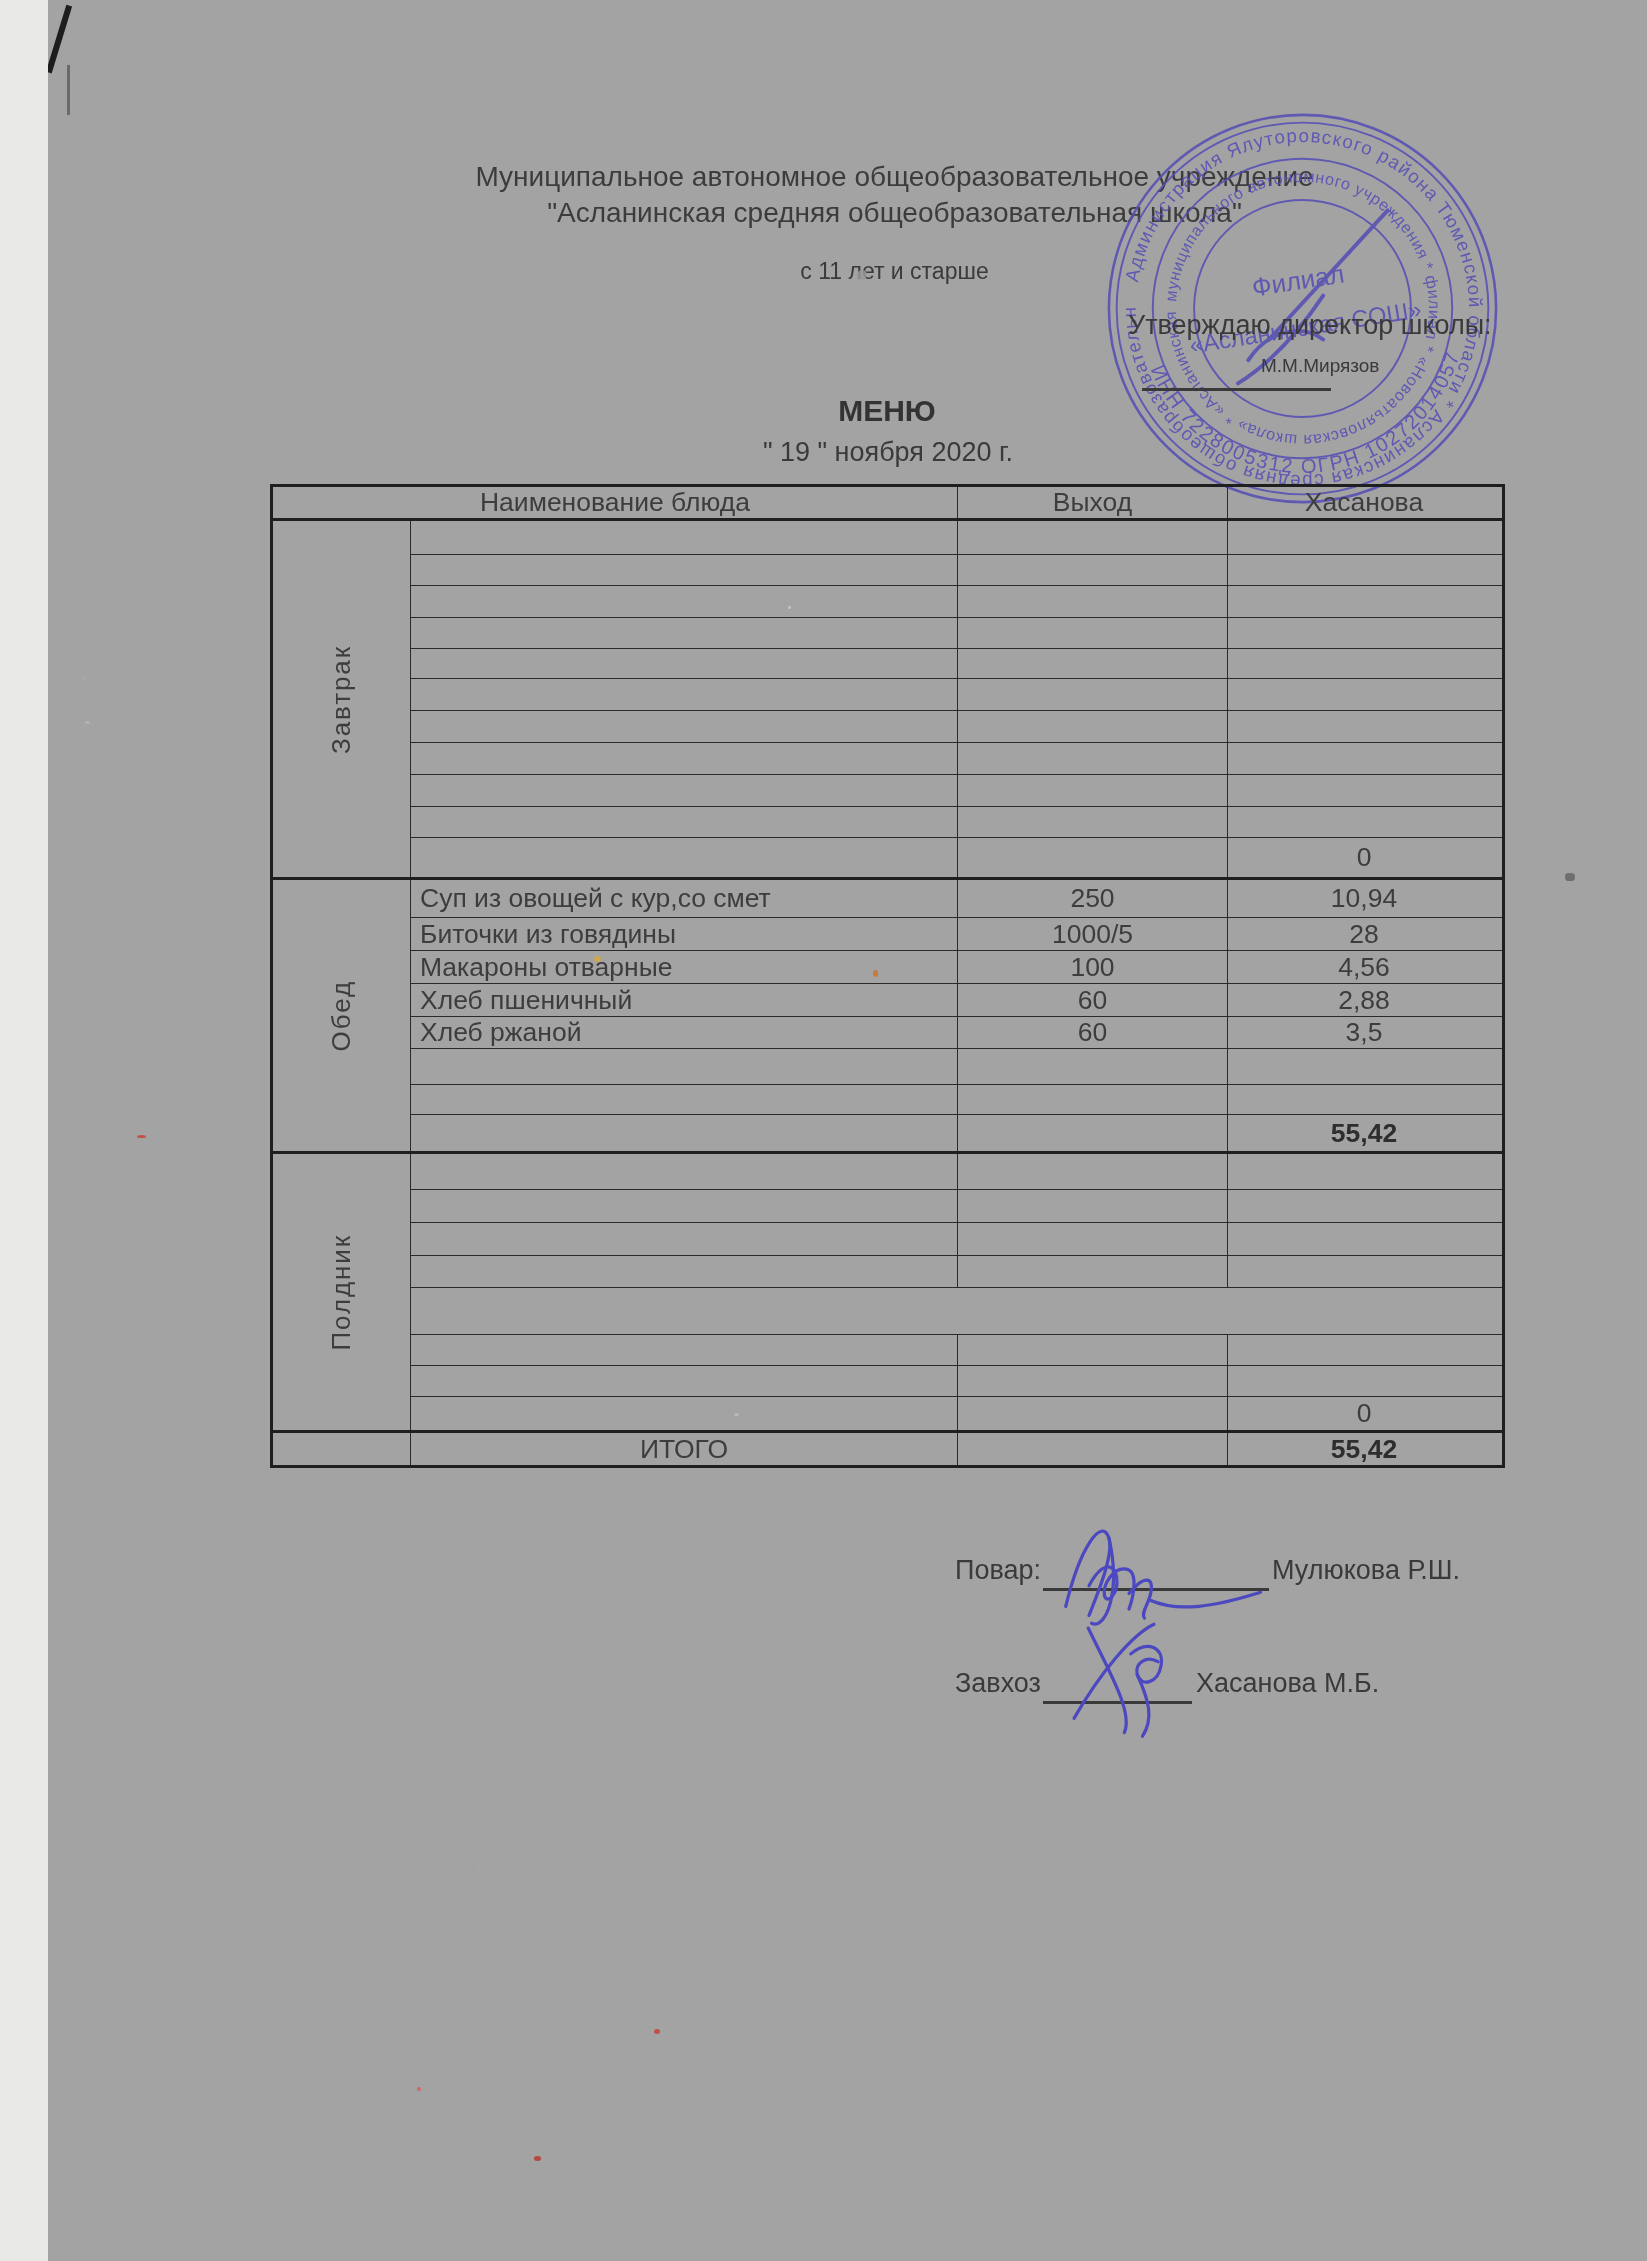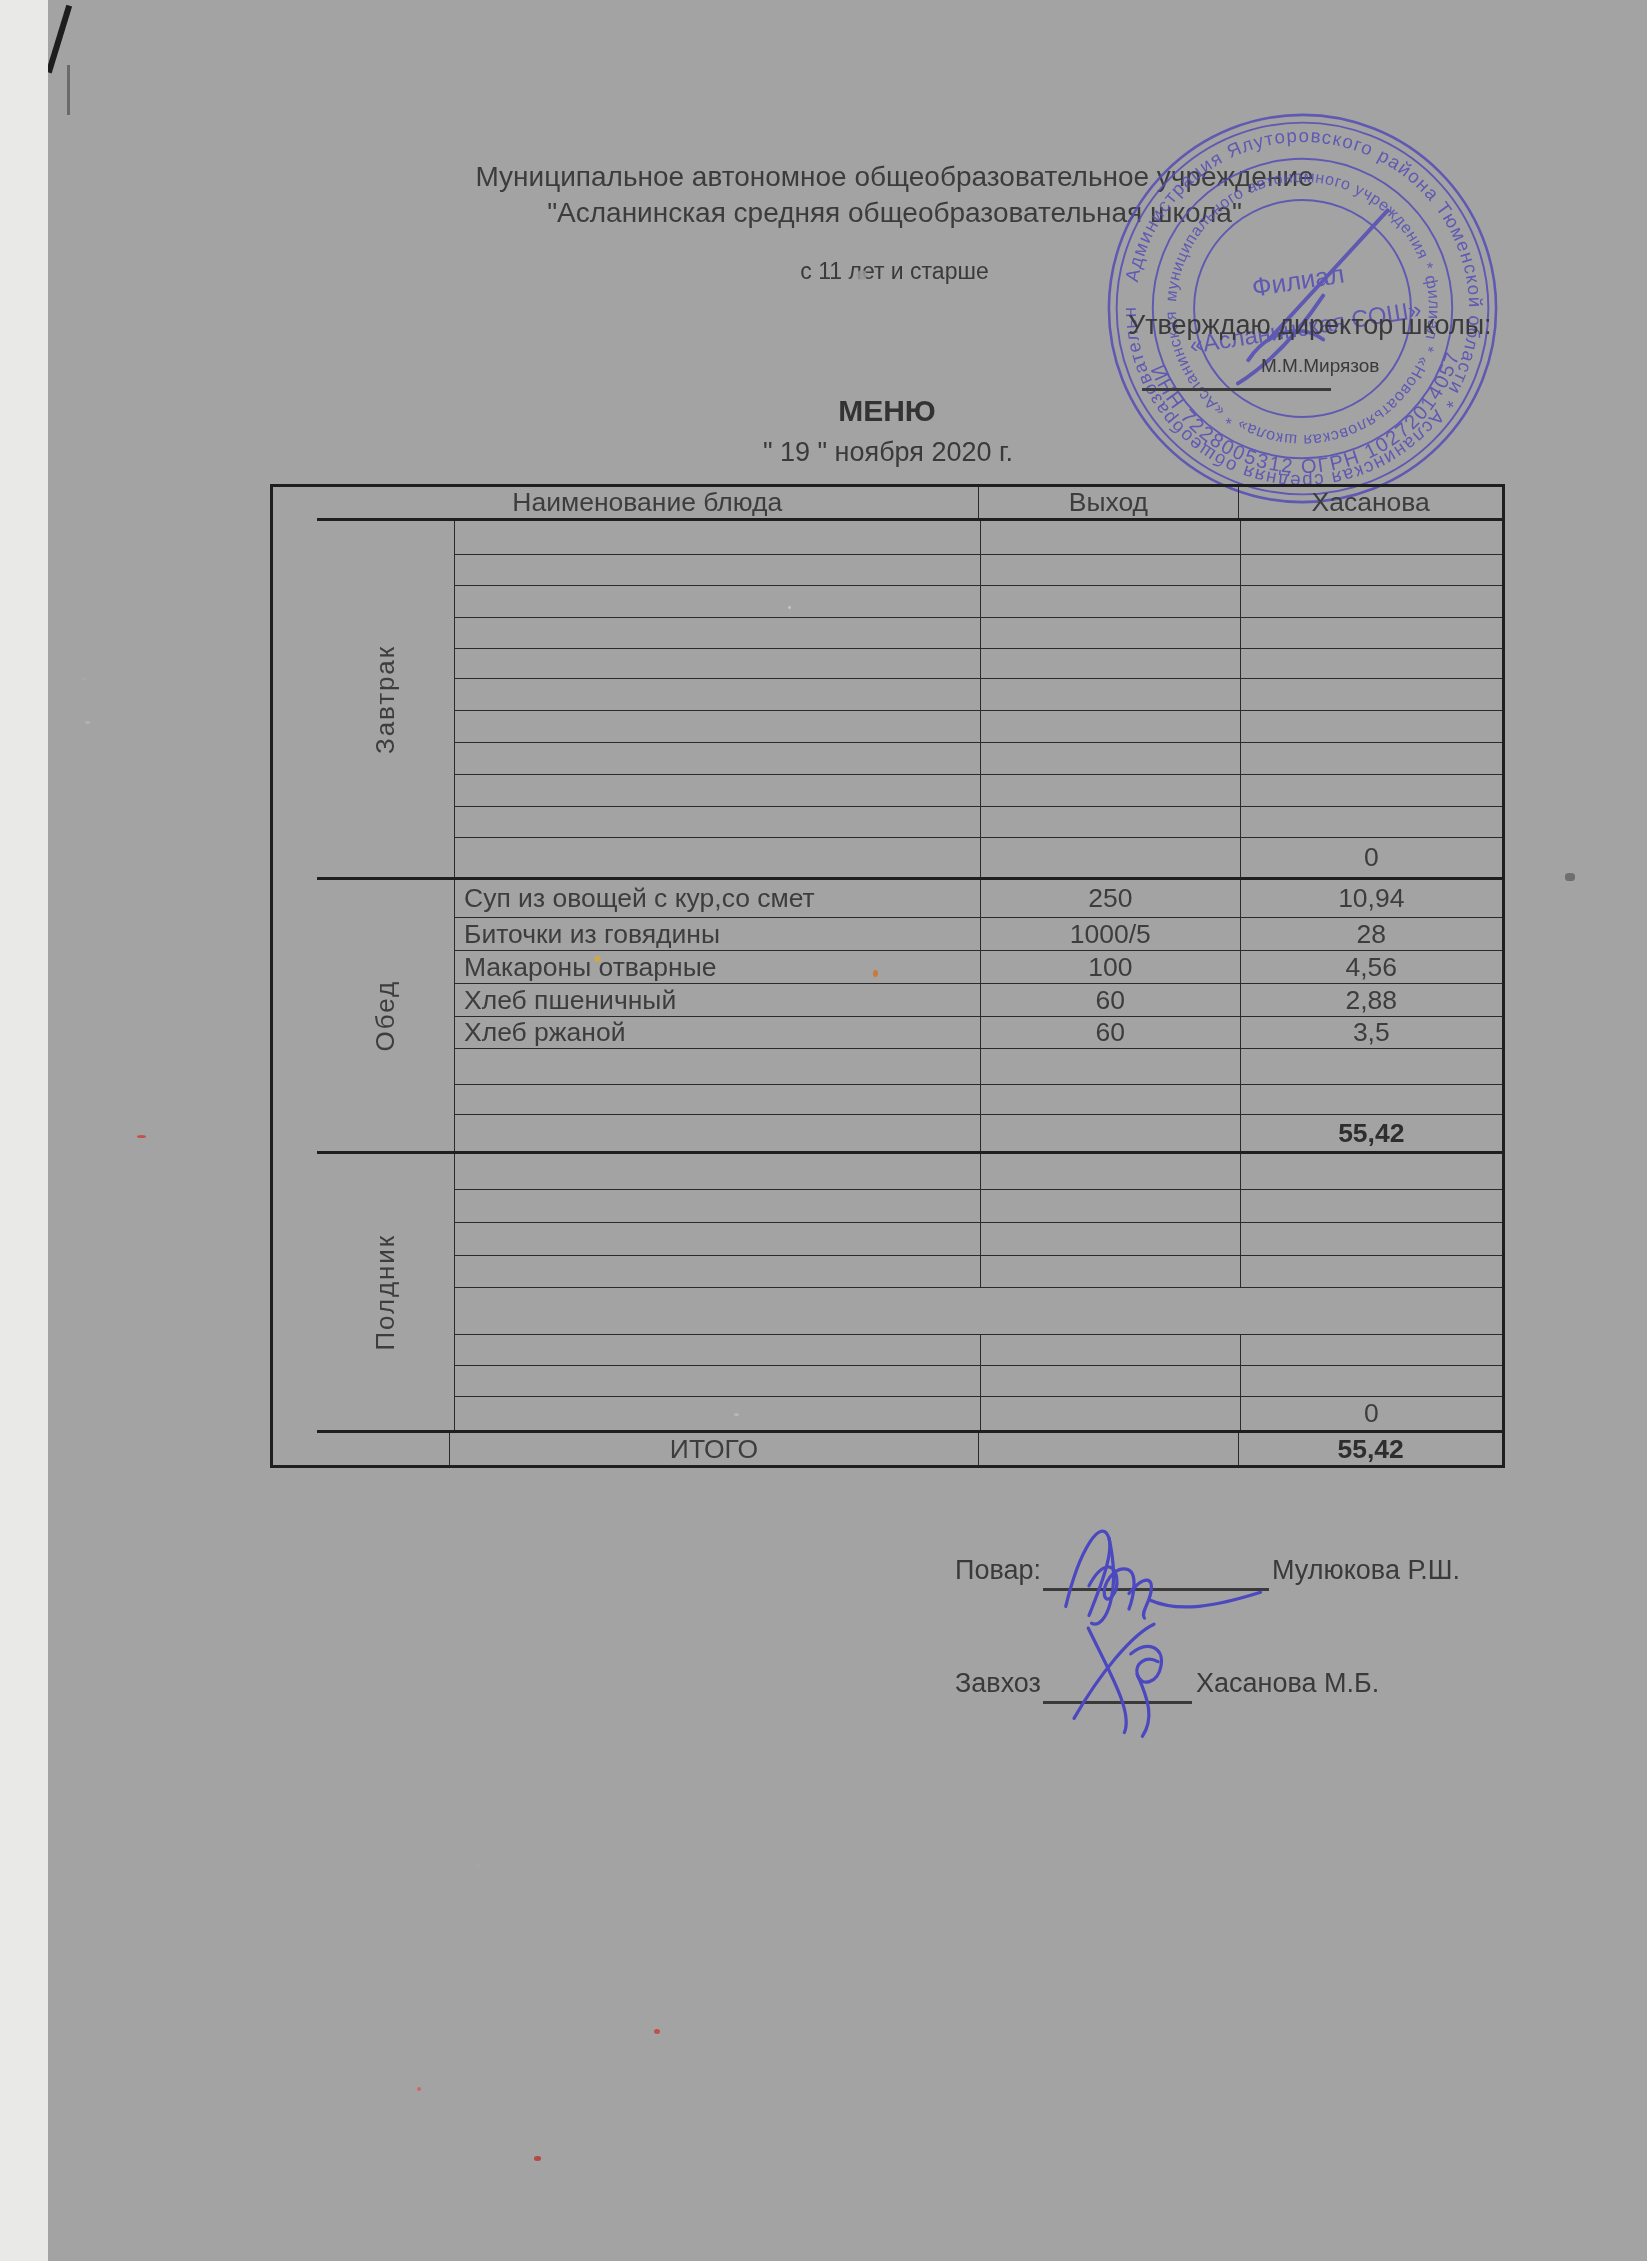--- a/index.html
+++ b/index.html
@@ -12,21 +12,21 @@
   .approve{position:absolute;left:1080px;top:310px;font-size:27px;}
   .director{position:absolute;left:1213px;top:355px;font-size:19px;}
   .dir-line{position:absolute;left:1094px;top:388px;width:189px;height:3.2px;background:#3a3a3a;}
   .menu-title{position:absolute;left:710px;top:394px;width:258px;text-align:center;
               font-size:30px;font-weight:bold;color:#333;}
   .menu-date{position:absolute;left:646px;top:437px;width:388px;text-align:center;font-size:27px;}
   
   .stamp{position:absolute;left:1048px;top:102px;width:413px;height:413px;opacity:.88;}
   
   .menu-table{position:absolute;left:222px;top:484px;width:1235px;border:3.9px solid #1f1f1f;
-              box-sizing:border-box;background:transparent;font-size:26.5px;color:#3d3d3d;padding-left:44px;}
+              box-sizing:border-box;background:transparent;font-size:26.5px;color:#3d3d3d;}
   .hrow{display:flex;height:34px;border-bottom:3.2px solid #1f1f1f;box-sizing:border-box;}
   .section{position:relative;border-bottom:3.2px solid #1f1f1f;box-sizing:border-box;}
   .label-cell{position:absolute;left:0;top:0;bottom:0;width:138px;border-right:1.9px solid #2a2a2a;
               box-sizing:border-box;display:flex;align-items:center;justify-content:center;}
   .label-text{writing-mode:vertical-rl;transform:rotate(180deg);font-size:26px;letter-spacing:1.9px;color:#3d3d3d;}
   .rows{margin-left:138px;}
   .r{display:flex;border-bottom:1.9px solid #2a2a2a;box-sizing:border-box;}
   .r.last{border-bottom:none;}
   .c{height:100%;display:flex;align-items:center;box-sizing:border-box;}
   .dish{width:546px;padding-left:9px;}

